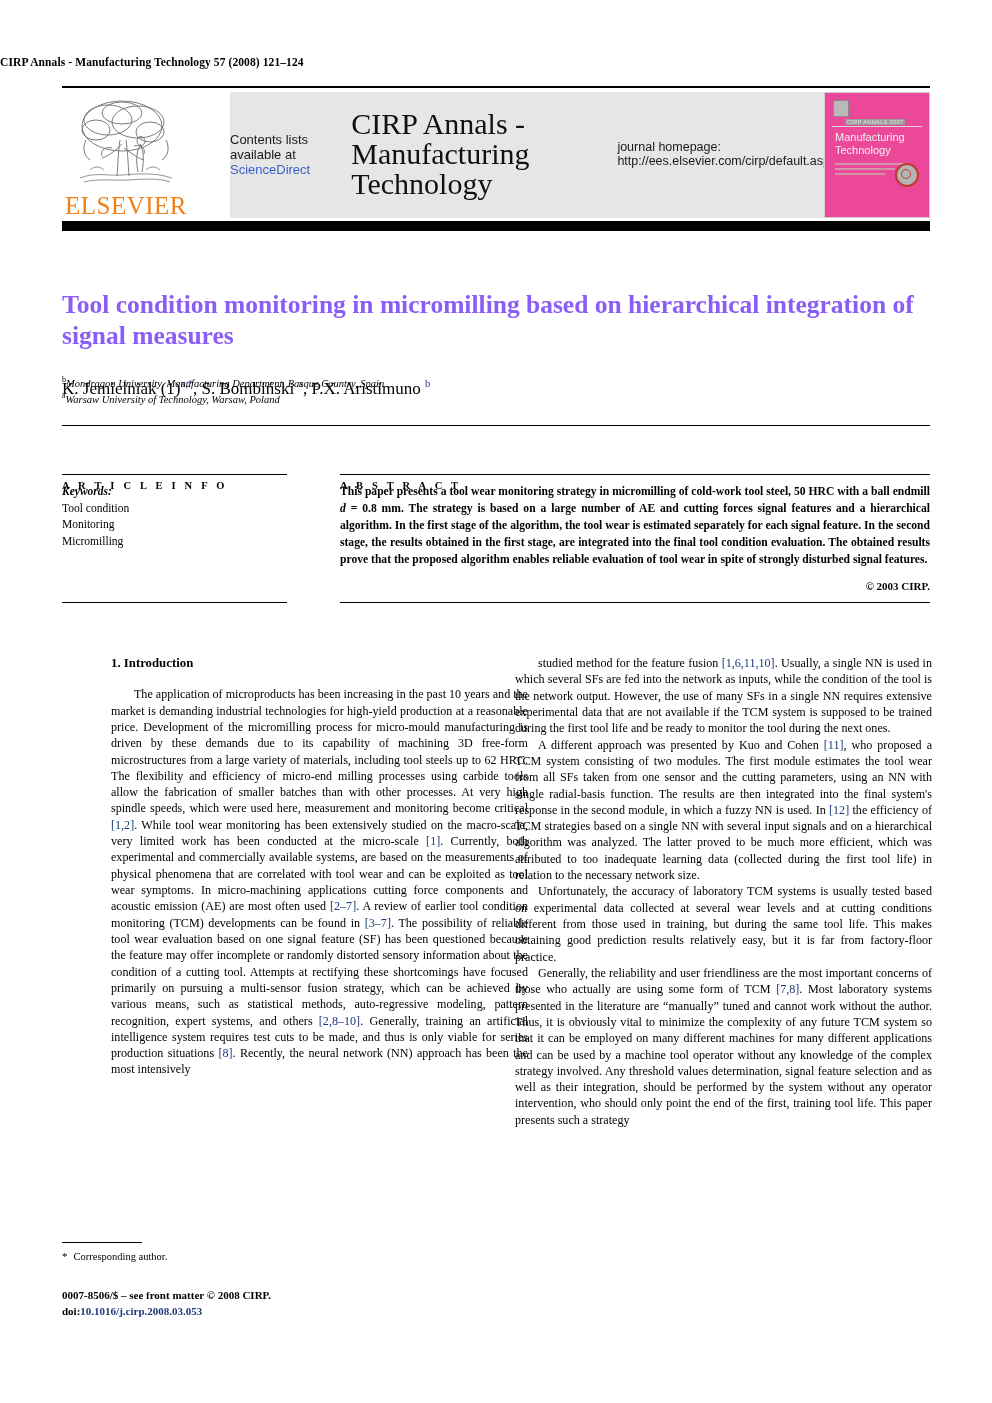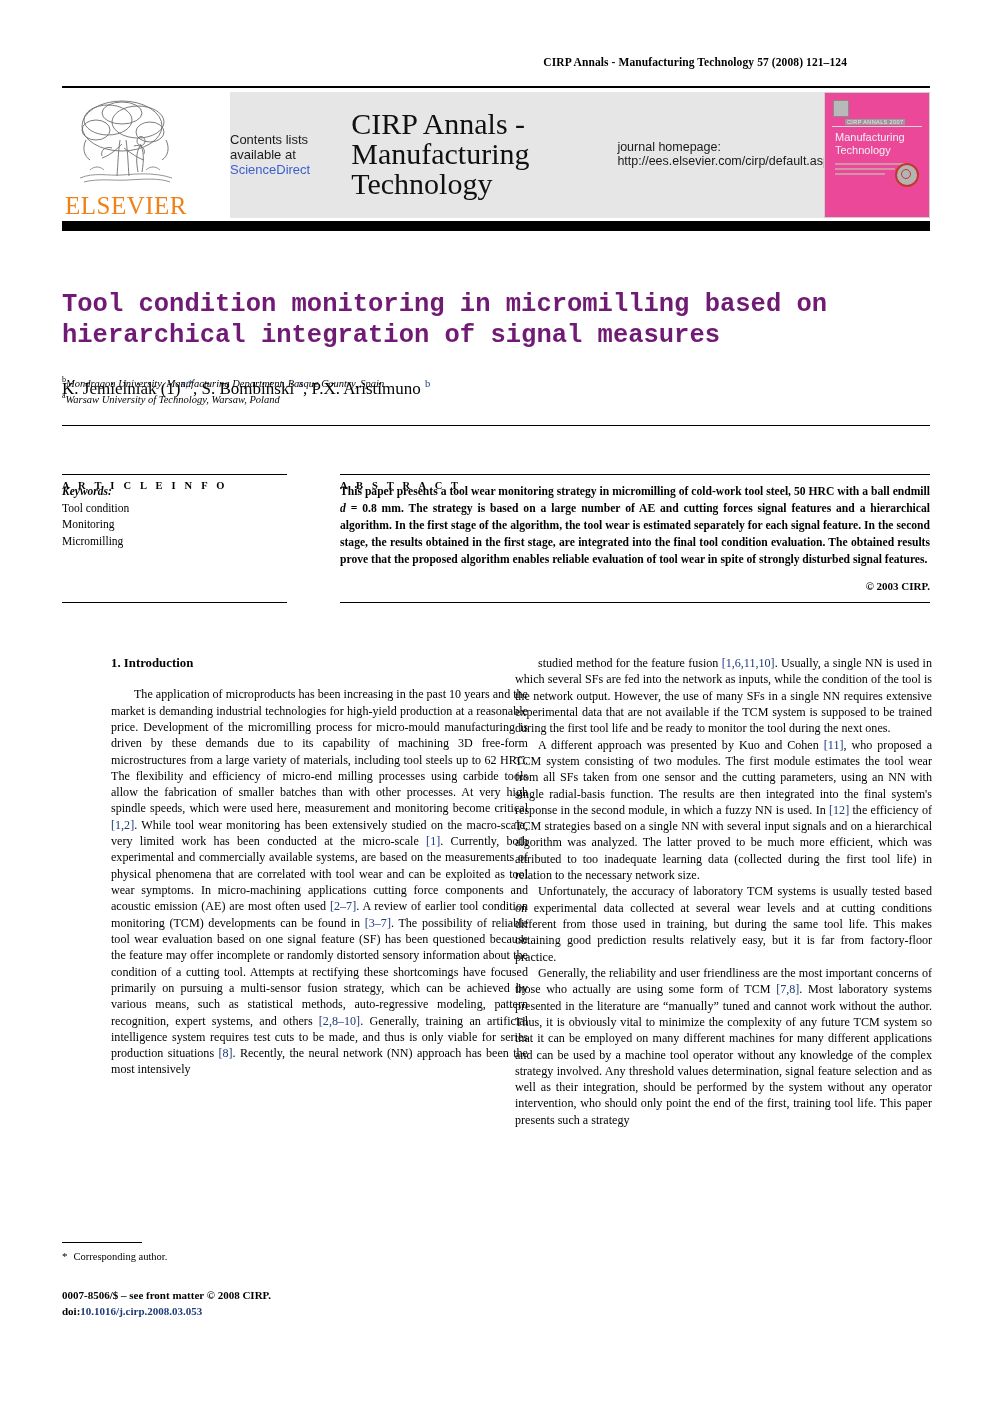--- a/index.html
+++ b/index.html
@@ -21,21 +21,21 @@
     width: 992px;
     height: 1403px;
     background: #fff;
   }
 
   
   .running-head {
     position: absolute;
     left: 0; top: 56px;
     width: 847px;
-    text-align: right;
+    text-align: left;
     font-family: "Liberation Serif", serif;
     font-weight: bold;
     font-size: 11.5px;
     letter-spacing: 0.1px;
   }
 
   
   .header-band {
     position: absolute;
     left: 62px; top: 86px;
@@ -157,24 +157,24 @@
     width: 868px;
     height: 10px;
     background: #000;
   }
 
   
   .article-title {
     position: absolute;
     left: 62px; top: 272px;
     width: 868px;
-    font-family: Liberation Mono, monospace;
+    font-family: Liberation Serif, serif;
     font-size: 25.5px;
     line-height: 1.22;
-    color: #701a75;
+    color: #8b5cf6;
   }
   .authors {
     position: absolute;
     left: 62px; top: 332px;
     width: 868px;
     font-family: "Liberation Serif", serif;
     font-size: 17px;
     color: #000;
     margin-top: 46px;
   }

